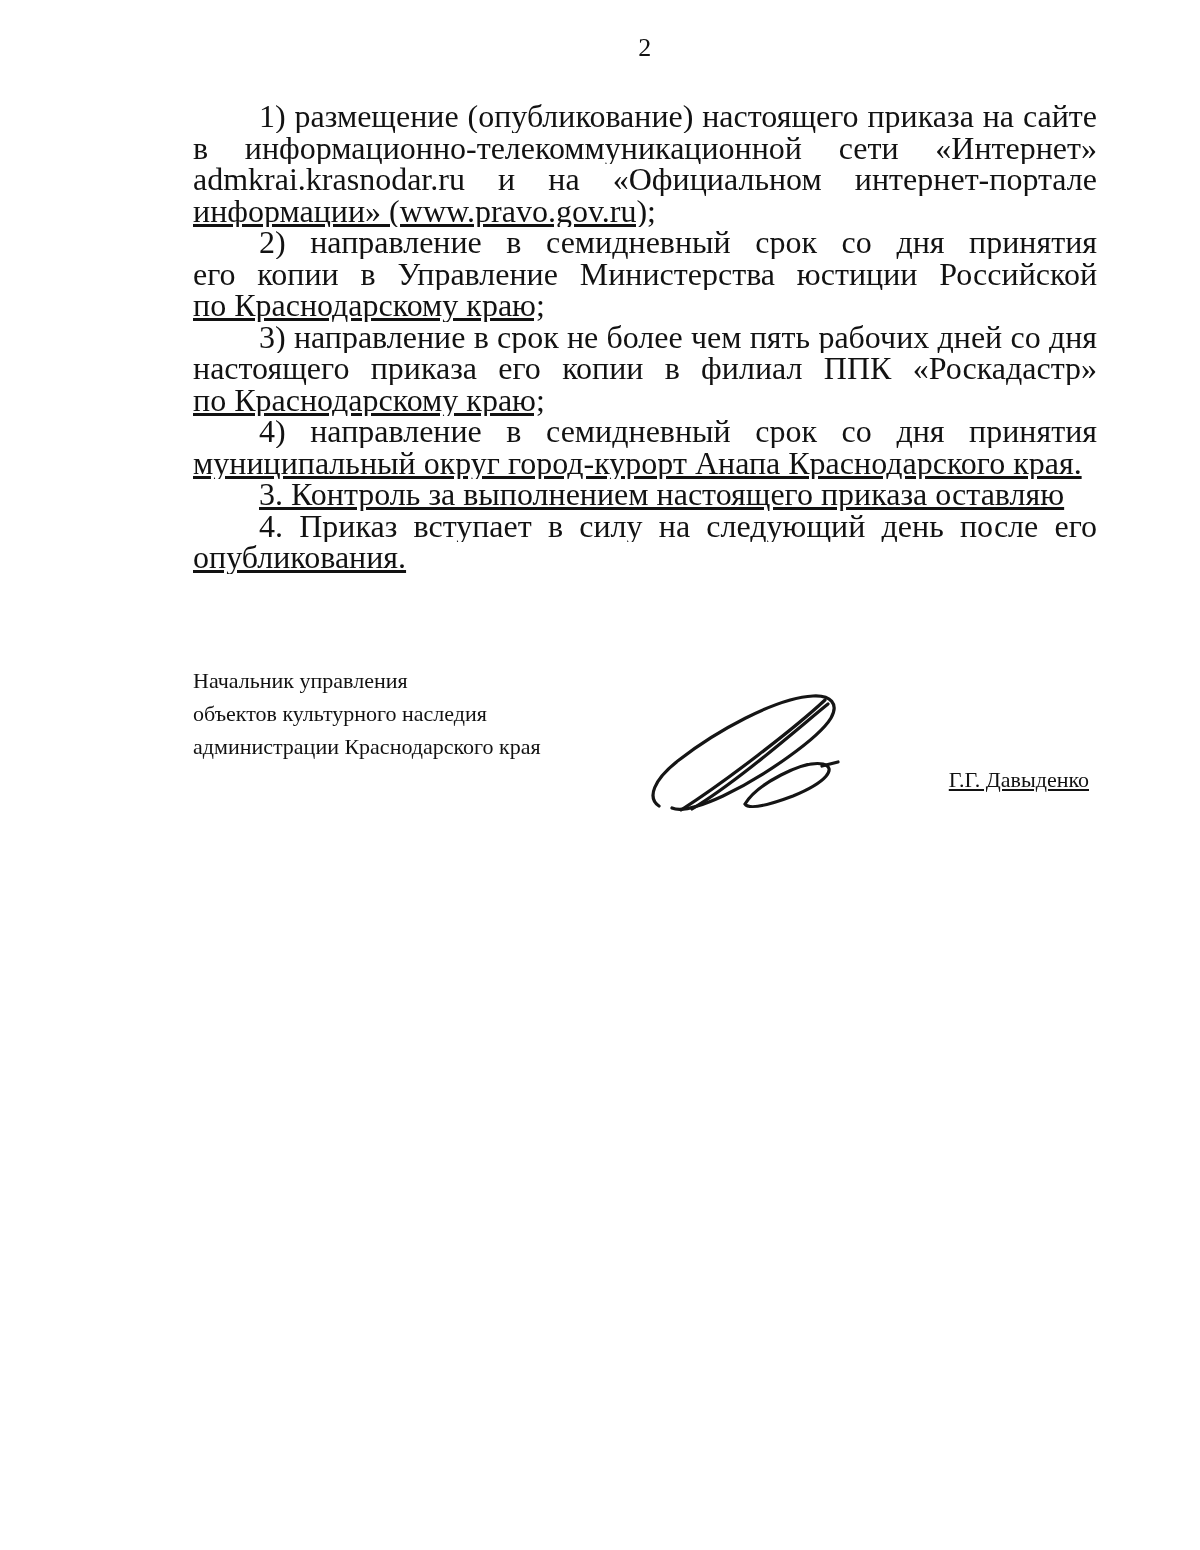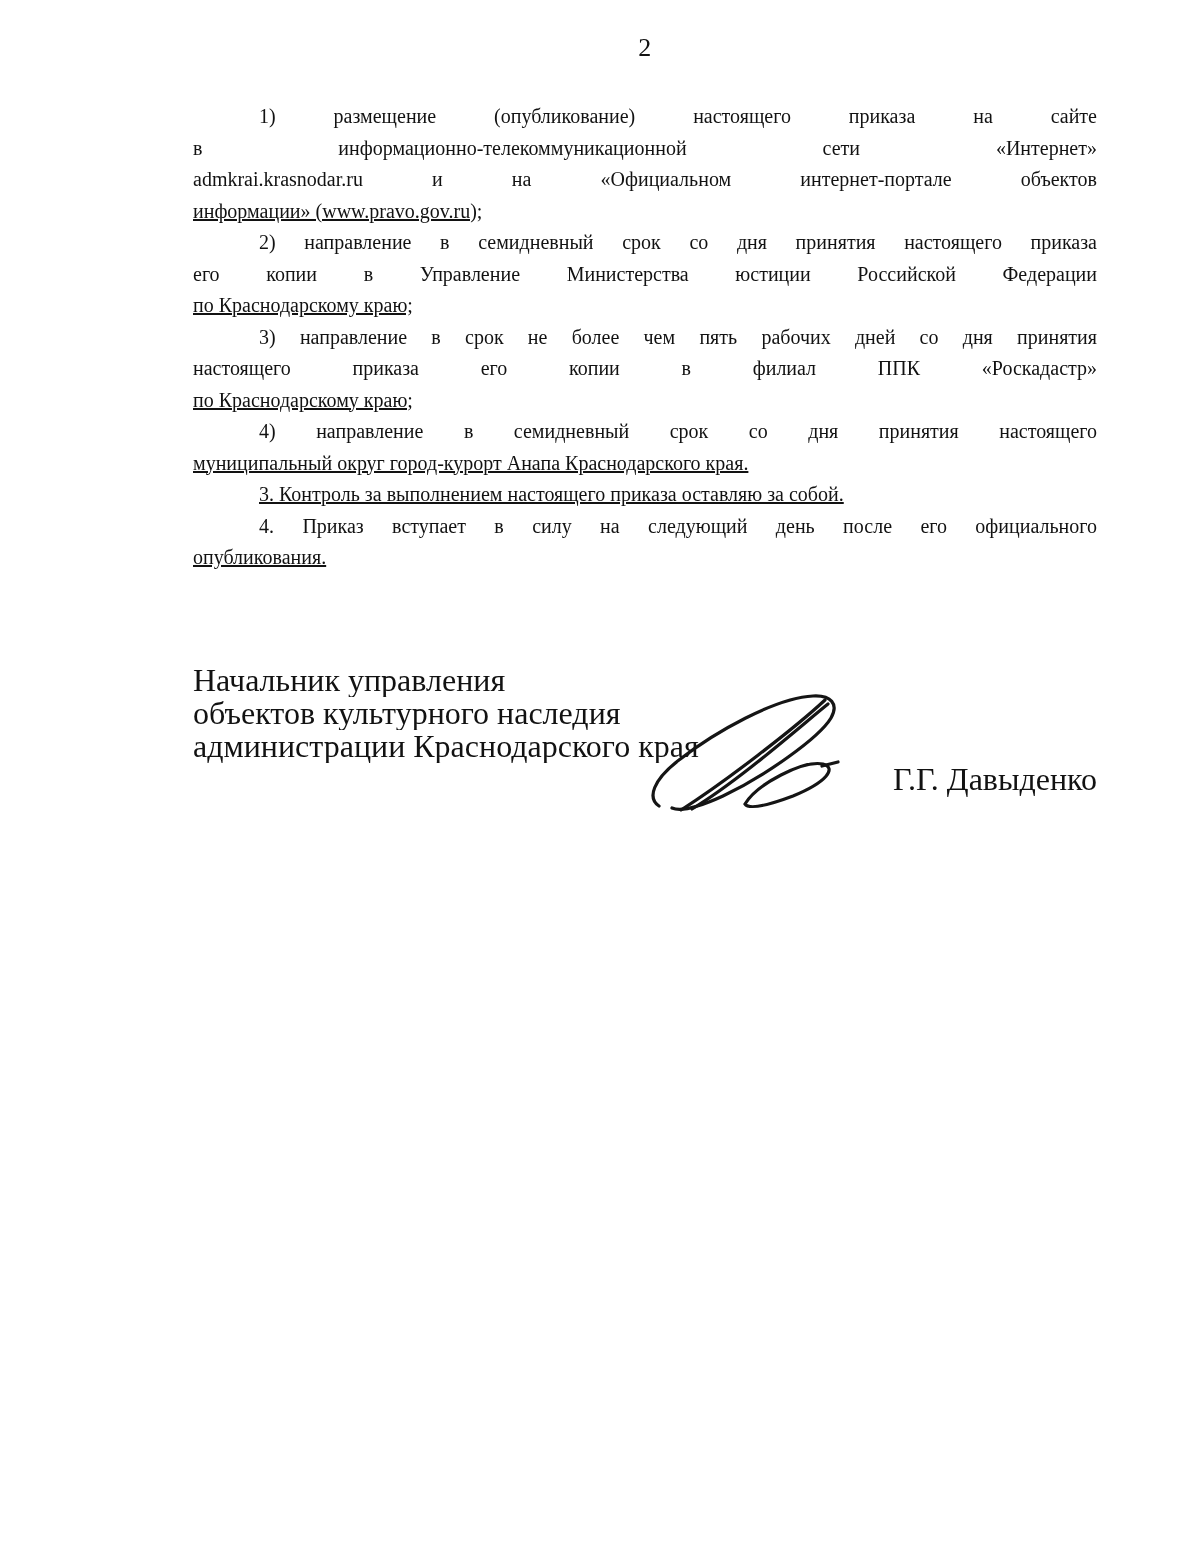--- a/index.html
+++ b/index.html
@@ -23,21 +23,21 @@
     width: 904px;
   }
   .page-number {
     font-size: 26px;
     line-height: 31px;
     text-align: center;
     letter-spacing: 0.5px;
   }
   .paragraphs {
     margin-top: 38px;
-    font-size: 20px;
+    font-size: 32px;
     line-height: 31.5px;
   }
   .paragraph { margin: 0; }
   .line {
     height: 31.5px;
     overflow: hidden;
     text-align: justify;
     text-align-last: justify;
     white-space: normal;
   }
@@ -45,31 +45,32 @@
     text-align: left;
     text-align-last: left;
     text-decoration: underline;
   }
   .line.indent {
     text-indent: 66px;
   }
   .signature-block {
     position: relative;
     margin-top: 90px;
-    font-size: 32px;
+    font-size: 22px;
     line-height: 33px;
     height: 160px;
   }
   .position-lines { width: 520px; }
   .position-line { height: 33px; overflow: hidden; }
   .signatory-name {
     position: absolute;
     top: 99px;
-    right: 0;
+    right: 8px;
     line-height: 33px;
+    text-decoration: underline;
   }
   .signature-svg {
     position: absolute;
     left: 452px;
     top: 24px;
     width: 210px;
     height: 130px;
   }
   .signature-svg path {
     fill: none;

